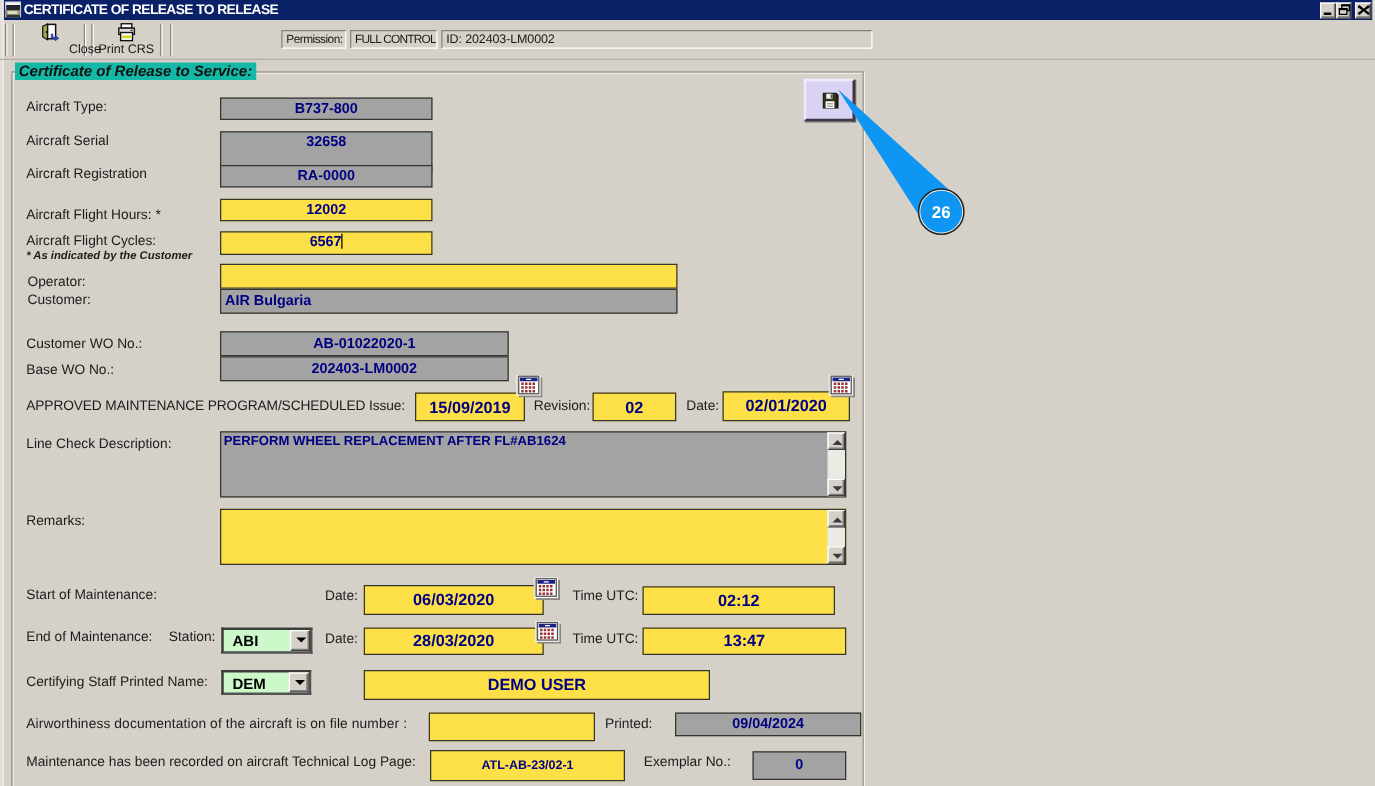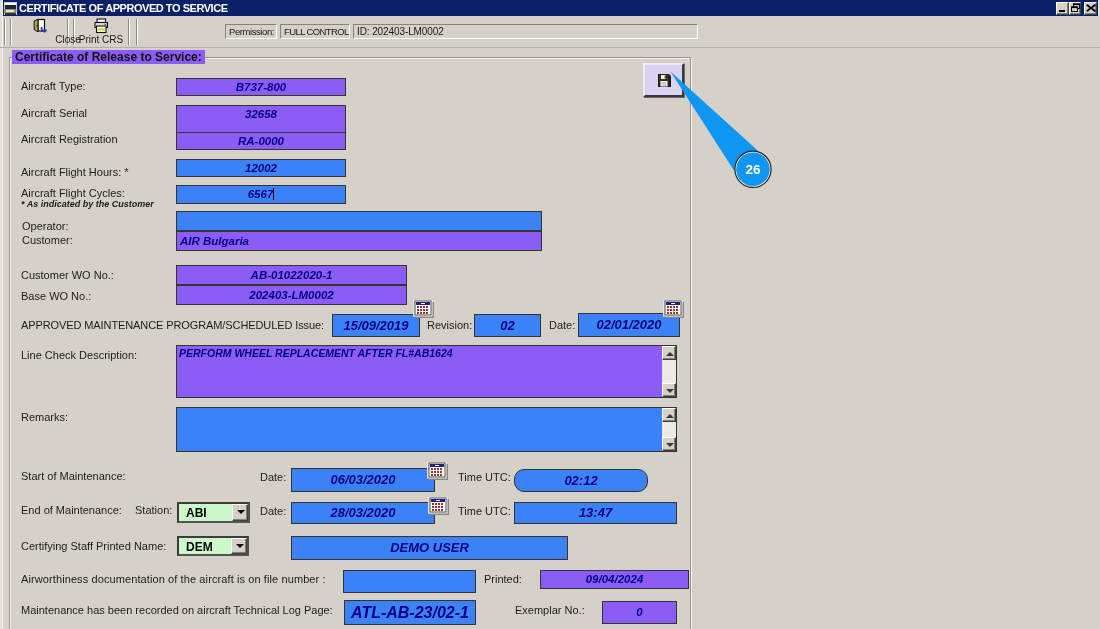--- a/index.html
+++ b/index.html
@@ -10,27 +10,27 @@
 #titlebar { left:3px; top:0; width:1095px; height:16px; background:#0b2167; }
 #titletext { left:19px; top:1px; color:#fff; font-weight:bold; font-size:11px; letter-spacing:-0.45px; line-height:15px; }
 .winbtn { top:2px; width:14px; height:13px; background:#d5d1c9; border:1px solid; border-color:#ffffff #404040 #404040 #ffffff; box-shadow: inset -1px -1px 0 #808080; overflow:hidden; }
 
 .tbsep { top:19px; height:26px; width:2px; border-left:1px solid #8d897f; border-right:1px solid #ffffff; }
 .tblabel { font-size:10px; color:#1a1a1a; text-align:center; }
 .tbbox { top:24px; height:15px; border:1px solid; border-color:#87837b #ffffff #ffffff #87837b; font-size:10px; letter-spacing:-0.1px; color:#1a1a1a; line-height:13px; padding-left:3px; white-space:nowrap; overflow:hidden; }
 #tbline { left:0; top:47px; width:1100px; height:1px; background:#b3afa7; }
 
 #fs { left:9px; top:57px; width:682px; height:580px; border:1px solid #99958c; box-shadow: inset 1px 1px 0 #f4f2ee, 1px 1px 0 #f4f2ee; }
-#legend { left:12px; top:50px; background:#8b5cf6; padding:0 3px; font-size:12px; font-weight:bold; color:#111; }
+#legend { left:12px; top:50px; background:#14b8a6; padding:0 3px; font-size:12px; font-weight:bold; color:#111;font-style:italic; }
 
 .lb { font-size:11px; color:#1c1c1c; white-space:nowrap; }
 
 .fd { border:1px solid #35352f; font-weight:bold; color:#000082; font-size:11.5px; text-align:center; white-space:nowrap; }
-.cyan { background:#8b5cf6;font-style:italic; }
-.green { background:#3b82f6;font-style:italic; }
+.cyan { background:#a3a3a3; }
+.green { background:#fde047; }
 .big { font-size:13px; }
 
 .dd { border:2px solid; border-color:#3c3c3c #525252 #525252 #3c3c3c; background:#ccf8ca; }
 .ddbtn { position:absolute; right:0; top:0; bottom:0; width:16px; background:#d5d1c9; border:1px solid; border-color:#ffffff #404040 #404040 #ffffff; box-shadow: inset -1px -1px 0 #808080; }
 .ddarr { position:absolute; left:4px; top:6px; width:0; height:0; border-left:4px solid transparent; border-right:4px solid transparent; border-top:4px solid #000; }
 .ddtext { position:absolute; left:7px; top:2px; font-weight:bold; font-size:12px; color:#000; }
 
 .sb { position:absolute; right:0; top:0; bottom:0; width:14px; background:#ebebe4; }
 .sbbtn { position:absolute; left:0; width:14px; height:14px; background:#d5d1c9; border:1px solid; border-color:#ffffff #404040 #404040 #ffffff; box-shadow: inset -1px -1px 0 #808080; }
 .arr-u { position:absolute; left:3px; top:5px; width:0; height:0; border-left:4px solid transparent; border-right:4px solid transparent; border-bottom:4px solid #3a3a3a; }
@@ -48,21 +48,21 @@
 <div class="abs" style="left:4px; top:1px; width:13px; height:13px;">
 <svg width="13" height="13" viewBox="0 0 13 13">
       <rect x="0" y="0" width="13" height="13" fill="#c8ccd8"></rect>
       <rect x="1" y="1" width="11" height="3" fill="#f4f4f4"></rect>
       <rect x="1" y="3" width="11" height="5" fill="#23242a"></rect>
       <rect x="0" y="7" width="12" height="4" fill="#8b8d76"></rect>
       <rect x="2" y="8" width="8" height="2" fill="#e8e6c8"></rect>
       <rect x="1" y="11" width="11" height="2" fill="#33342c"></rect>
     </svg>
 </div>
-<div class="abs" id="titletext">CERTIFICATE OF APPROVED TO SERVICE</div>
+<div class="abs" id="titletext">CERTIFICATE OF RELEASE TO RELEASE</div>
 <div class="abs winbtn" style="left:1056px; width:13px;">
     <svg style="display:block" width="12" height="10" viewBox="0 0 12 10">
       <rect x="2" y="7" width="6" height="2" fill="#000"></rect>
     </svg>
   </div>
 <div class="abs winbtn" style="left:1069px; width:12px;">
     <svg style="display:block" width="12" height="10" viewBox="0 0 12 10">
       <rect x="3.5" y="1" width="6" height="4.5" fill="none" stroke="#000" stroke-width="1"></rect>
       <rect x="3" y="0.5" width="7" height="1.6" fill="#000"></rect>
       <rect x="1.5" y="4" width="6" height="4.5" fill="#d5d1c9" stroke="#000" stroke-width="1"></rect>
@@ -159,21 +159,21 @@
       <div class="sbbtn" style="bottom:0;">
         <i class="arr-d"></i>
       </div>
     </div>
 </div>
 
 <div class="abs lb" style="left:21px; top:470px;">Start of Maintenance:</div>
 <div class="abs lb" style="left:260px; top:471px;">Date:</div>
 <div class="abs fd green big" style="left:291px; top:468px; width:144px; height:24px; line-height:22px;">06/03/2020</div>
 <div class="abs lb" style="left:458px; top:471px;">Time UTC:</div>
-<div class="abs fd green big" style="left:514px; top:469px; width:134px; height:23px; line-height:21px;border-radius:10px;">02:12</div>
+<div class="abs fd green big" style="left:514px; top:469px; width:154px; height:23px; line-height:21px;">02:12</div>
 
 <div class="abs lb" style="left:21px; top:504px;">End of Maintenance:</div>
 <div class="abs lb" style="left:135px; top:504px;">Station:</div>
 <div class="abs dd" style="left:177px; top:502px; width:73px; height:21px;">
     <span class="ddtext">ABI</span>
     <span class="ddbtn">
       <i class="ddarr" style="top:5px;"></i>
     </span>
   </div>
 <div class="abs lb" style="left:260px; top:505px;">Date:</div>
@@ -189,21 +189,21 @@
     </span>
   </div>
 <div class="abs fd green big" style="left:291px; top:536px; width:277px; height:24px; line-height:22px;">DEMO USER</div>
 
 <div class="abs lb" style="left:21px; top:573px; letter-spacing:0.1px;">Airworthiness documentation of the aircraft is on file number :</div>
 <div class="abs fd green" style="left:343px; top:570px; width:133px; height:23px;"></div>
 <div class="abs lb" style="left:484px; top:573px;">Printed:</div>
 <div class="abs fd cyan" style="left:528px; top:570px; width:149px; height:19px; line-height:17px;margin-left:12px;">09/04/2024</div>
 
 <div class="abs lb" style="left:21px; top:604px;">Maintenance has been recorded on aircraft Technical Log Page:</div>
-<div class="abs fd green" style="left:344px; top:600px; width:132px; height:25px; line-height:23px; font-size:16px;">ATL-AB-23/02-1</div>
+<div class="abs fd green" style="left:344px; top:600px; width:156px; height:25px; line-height:23px; font-size:10px;">ATL-AB-23/02-1</div>
 <div class="abs lb" style="left:515px; top:604px;">Exemplar No.:</div>
 <div class="abs fd cyan" style="left:602px; top:601px; width:75px; height:23px; line-height:21px;">0</div>
 
 <svg class="abs" style="left:413px; top:300px;" width="21" height="18" viewBox="0 0 21 18">
     <rect x="2" y="2" width="19" height="16" fill="#8a8680"></rect>
     <rect x="0" y="0" width="19" height="16" fill="#d5d1c9" stroke="#f8f8f8" stroke-width="1"></rect>
     <rect x="2" y="1" width="16" height="14" fill="#fff" stroke="#555"></rect>
     <rect x="3" y="2" width="14" height="3" fill="#1a2382"></rect>
     <rect x="8" y="3" width="4" height="1" fill="#fff"></rect>
     <g fill="#993333">

